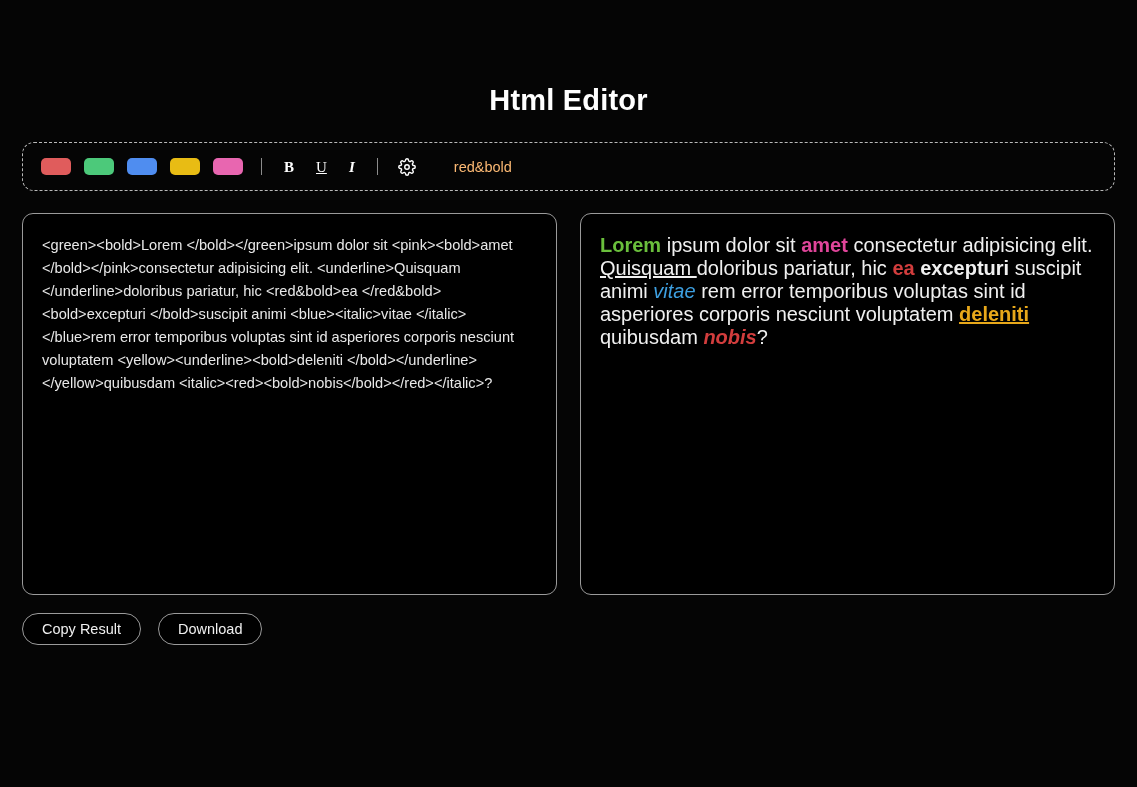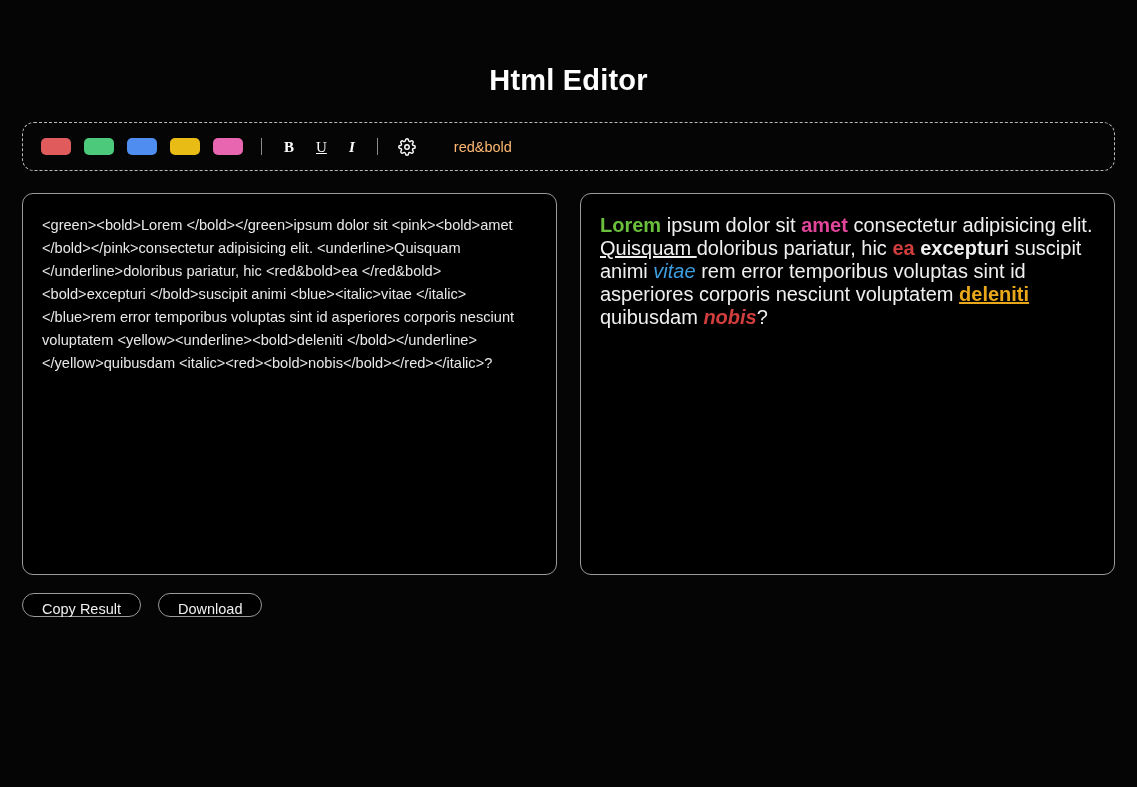--- a/index.html
+++ b/index.html
@@ -21,21 +21,21 @@
     position: relative;
     width: 1137px;
     height: 787px;
     background: #050505;
     padding: 0 22px;
   }
 
   
   .page-title {
     margin: 0;
-    padding-top: 60px;
+    padding-top: 80px;
     text-align: center;
     font-size: 29px;
     line-height: 40px;
     font-weight: bold;
     color: #ffffff;
     letter-spacing: 0.2px;
   }
 
   
   .toolbar {
@@ -145,21 +145,21 @@
   .actions {
     margin-top: 18px;
     display: flex;
     gap: 17px;
   }
   .action-btn {
     background: #000000;
     color: #f0f0f0;
     border: 1px solid #9a9a9a;
     border-radius: 20px;
-    height: 24px;
+    height: 32px;
     padding: 0 19px;
     font-size: 14.5px;
     font-family: "Liberation Sans", sans-serif;
     cursor: pointer;
     line-height: 30px;
   }
 </style>
 </head>
 <body>
 

